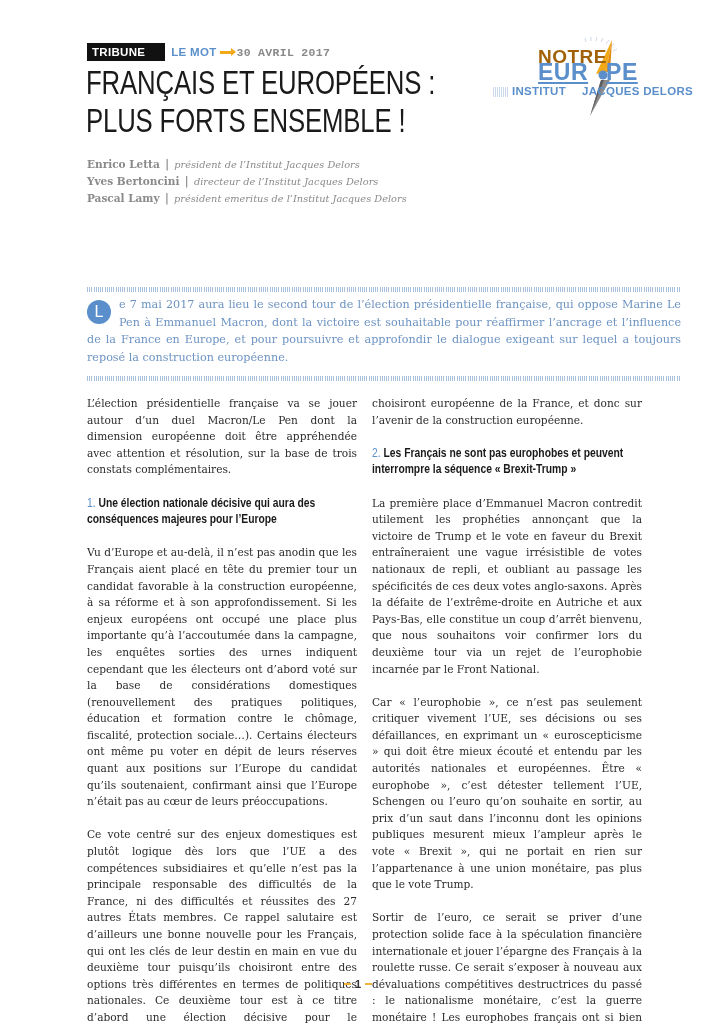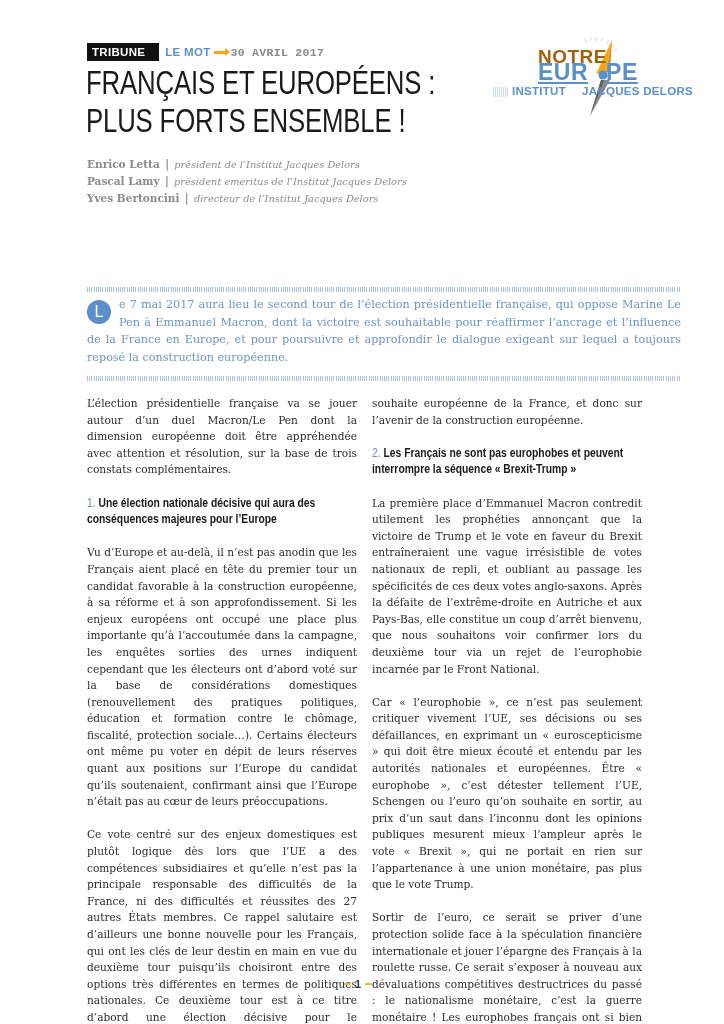--- a/index.html
+++ b/index.html
@@ -1,21 +1,21 @@
 <!DOCTYPE html>
 <html><head>
 <meta charset="utf-8">
 <style>
   html, body { margin: 0; padding: 0; background: #ffffff; }
   body { width: 724px; height: 1024px; position: relative; overflow: hidden; font-family: "DejaVu Serif", serif; color: #2b2b2b; }
   .page { position: absolute; left: 0; top: 0; width: 724px; height: 1024px; }
 
   
   .kicker { position: absolute; left: 87px; top: 43px; height: 18px; display: flex; align-items: center; font-family: "Liberation Sans", sans-serif; font-weight: bold; font-size: 11.5px; letter-spacing: 0.3px; }
-  .kicker .badge { background: #111; color: #fff; padding: 2px 14px 2px 5px; height: 14px; line-height: 14px; }
+  .kicker .badge { background: #111; color: #fff; padding: 2px 20px 2px 5px; height: 14px; line-height: 14px; }
   .kicker .lemot { color: #5b8fc9; margin-left: 6px; }
   .kicker .arrow { display: inline-block; width: 12px; height: 3px; background: #f2a917; margin: 0 4px; position: relative; }
   .kicker .arrow:after { content: ""; position: absolute; right: -4px; top: -3px; border-left: 5px solid #f2a917; border-top: 4.5px solid transparent; border-bottom: 4.5px solid transparent; }
   .kicker .date { color: #8a8a8a; font-family: Liberation Mono, monospace; }
 
   .title { position: absolute; left: 86px; top: 64px; width: 360px; font-family: "Liberation Sans", sans-serif; font-size: 33px; line-height: 38px; color: #1a1a1a; transform: scaleX(0.78); transform-origin: left top; white-space: nowrap; letter-spacing: -0.2px; }
   .title div { font-weight: normal; }
 
   .authors { position: absolute; left: 87px; top: 156px; font-size: 10.5px; line-height: 16px; color: #8a8a8a; }
   .authors .name { font-weight: bold; color: #8a8a8a; font-family: "DejaVu Serif", serif; }
@@ -81,39 +81,39 @@
       <polygon points="111,44 120,44 100,80" fill="#8a8a8a"></polygon>
       <polygon points="111,44 114,44 100,80" fill="#5e5e5e"></polygon>
     </svg>
     <span class="notre">NOTRE</span>
     <span class="europe"><span>EUR</span><span style="display:inline-block;width:18px;"></span><span>PE</span></span>
     <span class="institut"><span class="ticks">||||||||</span><span>INSTITUT</span><span style="display:inline-block;width:16px;"></span><span>JACQUES DELORS</span></span>
   </div>
 
   <div class="authors">
     <div><span class="name">Enrico Letta</span> <span class="sep">|</span> <span class="role">président de l’Institut Jacques Delors</span></div>
+    <div><span class="name">Yves Bertoncini</span> <span class="sep">|</span> <span class="role">directeur de l’Institut Jacques Delors</span></div>
     <div><span class="name">Pascal Lamy</span> <span class="sep">|</span> <span class="role">président emeritus de l’Institut Jacques Delors</span></div>
-    <div><span class="name">Yves Bertoncini</span> <span class="sep">|</span> <span class="role">directeur de l’Institut Jacques Delors</span></div>
   </div>
 
   <div class="hatch" style="top:287px;"></div>
   <div class="intro">
     <span class="dropcap">L</span><span>e 7 mai 2017 aura lieu le second tour de l’élection présidentielle française, qui oppose Marine Le Pen à Emmanuel Macron, dont la victoire est souhaitable pour réaffirmer l’ancrage et l’influence de la France en Europe, et pour poursuivre et approfondir le dialogue exigeant sur lequel a toujours reposé la construction européenne.</span>
   </div>
   <div class="hatch" style="top:376px;"></div>
 
   <div class="col left">
     <p>L’élection présidentielle française va se jouer autour d’un duel Macron/Le Pen dont la dimension européenne doit être appréhendée avec attention et résolution, sur la base de trois constats complémentaires.</p>
     <h2><span class="num">1.</span><span> Une élection nationale décisive qui aura des conséquences majeures pour l’Europe</span></h2>
     <p>Vu d’Europe et au-delà, il n’est pas anodin que les Français aient placé en tête du premier tour un candidat favorable à la construction européenne, à sa réforme et à son approfondissement. Si les enjeux européens ont occupé une place plus importante qu’à l’accoutumée dans la campagne, les enquêtes sorties des urnes indiquent cependant que les électeurs ont d’abord voté sur la base de considérations domestiques (renouvellement des pratiques politiques, éducation et formation contre le chômage, fiscalité, protection sociale…). Certains électeurs ont même pu voter en dépit de leurs réserves quant aux positions sur l’Europe du candidat qu’ils soutenaient, confirmant ainsi que l’Europe n’était pas au cœur de leurs préoccupations.</p>
     <p>Ce vote centré sur des enjeux domestiques est plutôt logique dès lors que l’UE a des compétences subsidiaires et qu’elle n’est pas la principale responsable des difficultés de la France, ni des difficultés et réussites des 27 autres États membres. Ce rappel salutaire est d’ailleurs une bonne nouvelle pour les Français, qui ont les clés de leur destin en main en vue du deuxième tour puisqu’ils choisiront entre des options très différentes en termes de politiques nationales. Ce deuxième tour est à ce titre d’abord une élection décisive pour le redressement de la France et, en même temps, son verdict aura des conséquences profondes sur la</p>
   </div>
 
   <div class="col right">
-    <p>souhaite européenne de la France, et donc sur l’avenir de la construction européenne.</p>
+    <p>choisiront européenne de la France, et donc sur l’avenir de la construction européenne.</p>
     <h2><span class="num">2.</span><span> Les Français ne sont pas europhobes et peuvent interrompre la séquence « Brexit-Trump »</span></h2>
     <p>La première place d’Emmanuel Macron contredit utilement les prophéties annonçant que la victoire de Trump et le vote en faveur du Brexit entraîneraient une vague irrésistible de votes nationaux de repli, et oubliant au passage les spécificités de ces deux votes anglo-saxons. Après la défaite de l’extrême-droite en Autriche et aux Pays-Bas, elle constitue un coup d’arrêt bienvenu, que nous souhaitons voir confirmer lors du deuxième tour via un rejet de l’europhobie incarnée par le Front National.</p>
     <p>Car « l’europhobie », ce n’est pas seulement critiquer vivement l’UE, ses décisions ou ses défaillances, en exprimant un « euroscepticisme » qui doit être mieux écouté et entendu par les autorités nationales et européennes. Être « europhobe », c’est détester tellement l’UE, Schengen ou l’euro qu’on souhaite en sortir, au prix d’un saut dans l’inconnu dont les opinions publiques mesurent mieux l’ampleur après le vote « Brexit », qui ne portait en rien sur l’appartenance à une union monétaire, pas plus que le vote Trump.</p>
     <p>Sortir de l’euro, ce serait se priver d’une protection solide face à la spéculation financière internationale et jouer l’épargne des Français à la roulette russe. Ce serait s’exposer à nouveau aux dévaluations compétitives destructrices du passé : le nationalisme monétaire, c’est la guerre monétaire ! Les europhobes français ont si bien perçu le soutien populaire dont bénéficie l’appartenance à l’euro qu’ils en viennent à pondérer</p>
   </div>
 
   <div class="pagenum">
     <span class="dash"></span>
     <span>1</span>
     <span class="dash"></span>

